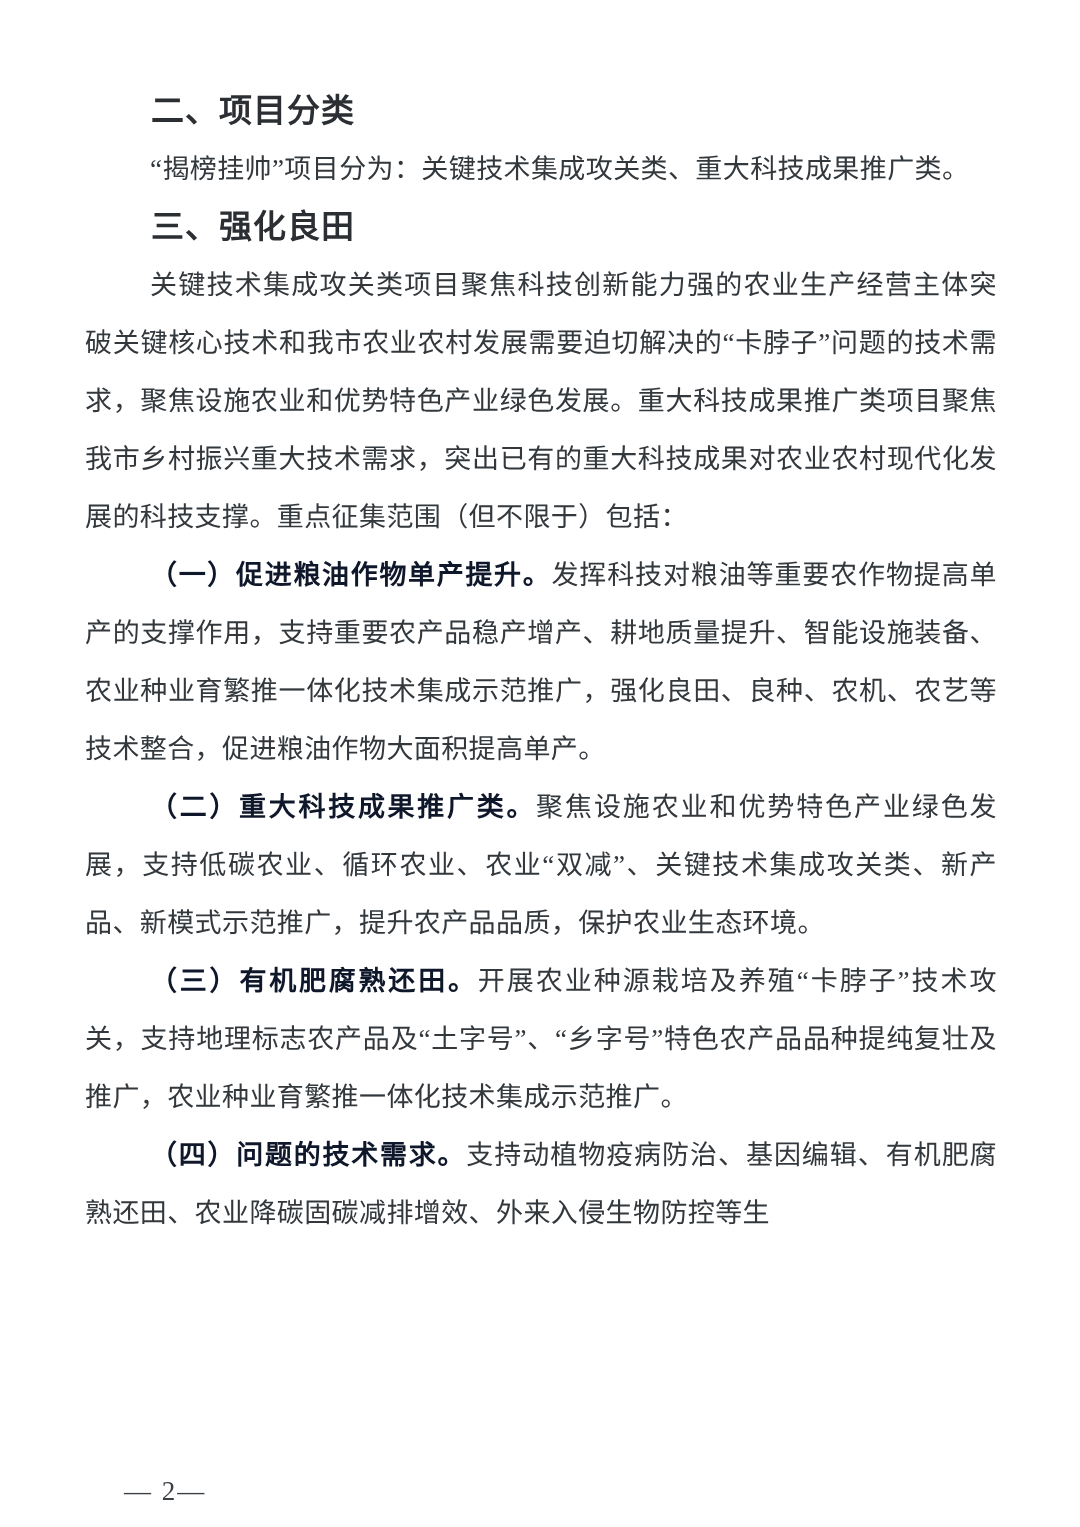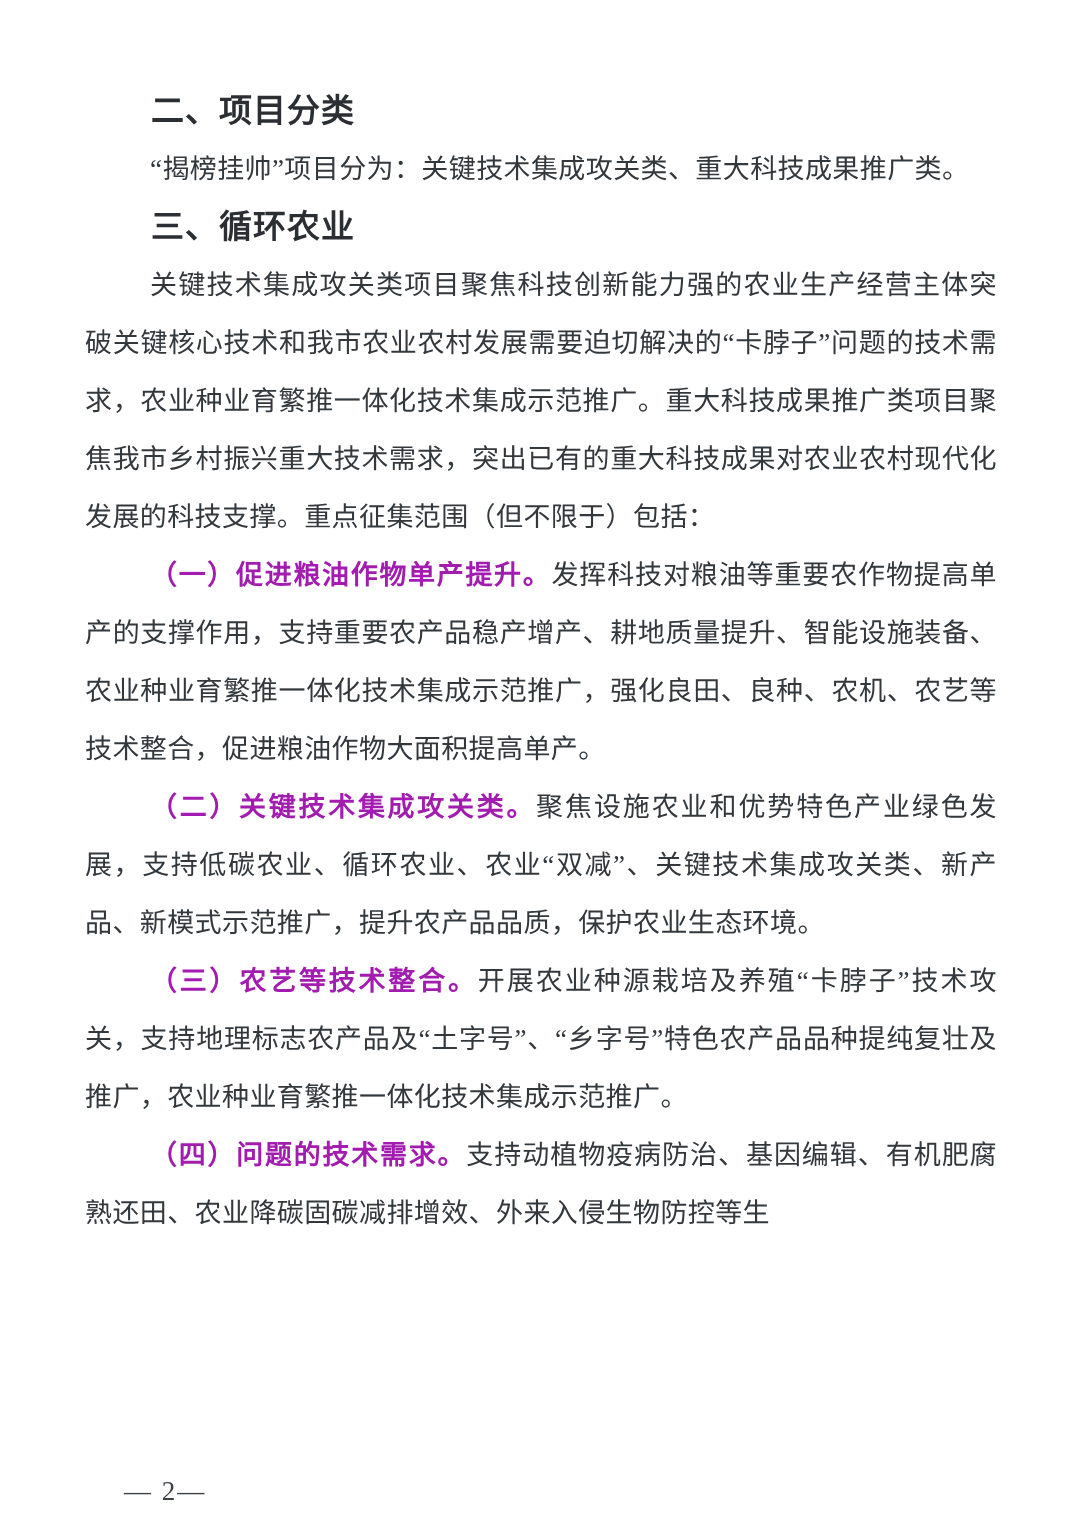--- a/index.html
+++ b/index.html
@@ -47,21 +47,21 @@
     text-justify: inter-character;
     text-indent: 65px;
     letter-spacing: 0.4px;
   }
 
   
   .lead {
     font-family: "Liberation Serif", "DejaVu Serif", serif;
     font-weight: bold;
     letter-spacing: 1.2px;
-    color: #a21caf;
+    color: #0f172a;
   }
 
   
   .page-number {
     position: absolute;
     left: 0;
     top: 1466px;
     width: 330px;
     text-align: center;
     font-family: "Liberation Serif", "DejaVu Serif", serif;
@@ -74,29 +74,29 @@
 <body>
 
 <div class="page">
 
   <div class="doc-body">
 
     <h2 class="sec-heading">二、项目分类</h2>
 
     <p class="para">“揭榜挂帅”项目分为：关键技术集成攻关类、重大科技成果推广类。</p>
 
-    <h2 class="sec-heading">三、循环农业</h2>
+    <h2 class="sec-heading">三、强化良田</h2>
 
-    <p class="para">关键技术集成攻关类项目聚焦科技创新能力强的农业生产经营主体突破关键核心技术和我市农业农村发展需要迫切解决的“卡脖子”问题的技术需求，农业种业育繁推一体化技术集成示范推广。重大科技成果推广类项目聚焦我市乡村振兴重大技术需求，突出已有的重大科技成果对农业农村现代化发展的科技支撑。重点征集范围（但不限于）包括：</p>
+    <p class="para">关键技术集成攻关类项目聚焦科技创新能力强的农业生产经营主体突破关键核心技术和我市农业农村发展需要迫切解决的“卡脖子”问题的技术需求，聚焦设施农业和优势特色产业绿色发展。重大科技成果推广类项目聚焦我市乡村振兴重大技术需求，突出已有的重大科技成果对农业农村现代化发展的科技支撑。重点征集范围（但不限于）包括：</p>
 
     <p class="para"><span class="lead">（一）促进粮油作物单产提升。</span><span>发挥科技对粮油等重要农作物提高单产的支撑作用，支持重要农产品稳产增产、耕地质量提升、智能设施装备、农业种业育繁推一体化技术集成示范推广，强化良田、良种、农机、农艺等技术整合，促进粮油作物大面积提高单产。</span></p>
 
-    <p class="para"><span class="lead">（二）关键技术集成攻关类。</span><span>聚焦设施农业和优势特色产业绿色发展，支持低碳农业、循环农业、农业“双减”、关键技术集成攻关类、新产品、新模式示范推广，提升农产品品质，保护农业生态环境。</span></p>
+    <p class="para"><span class="lead">（二）重大科技成果推广类。</span><span>聚焦设施农业和优势特色产业绿色发展，支持低碳农业、循环农业、农业“双减”、关键技术集成攻关类、新产品、新模式示范推广，提升农产品品质，保护农业生态环境。</span></p>
 
-    <p class="para"><span class="lead">（三）农艺等技术整合。</span><span>开展农业种源栽培及养殖“卡脖子”技术攻关，支持地理标志农产品及“土字号”、“乡字号”特色农产品品种提纯复壮及推广，农业种业育繁推一体化技术集成示范推广。</span></p>
+    <p class="para"><span class="lead">（三）有机肥腐熟还田。</span><span>开展农业种源栽培及养殖“卡脖子”技术攻关，支持地理标志农产品及“土字号”、“乡字号”特色农产品品种提纯复壮及推广，农业种业育繁推一体化技术集成示范推广。</span></p>
 
     <p class="para"><span class="lead">（四）问题的技术需求。</span><span>支持动植物疫病防治、基因编辑、有机肥腐熟还田、农业降碳固碳减排增效、外来入侵生物防控等生</span></p>
 
   </div>
 
   <div class="page-number">— 2—</div>
 
 </div>
 
 </body></html>

